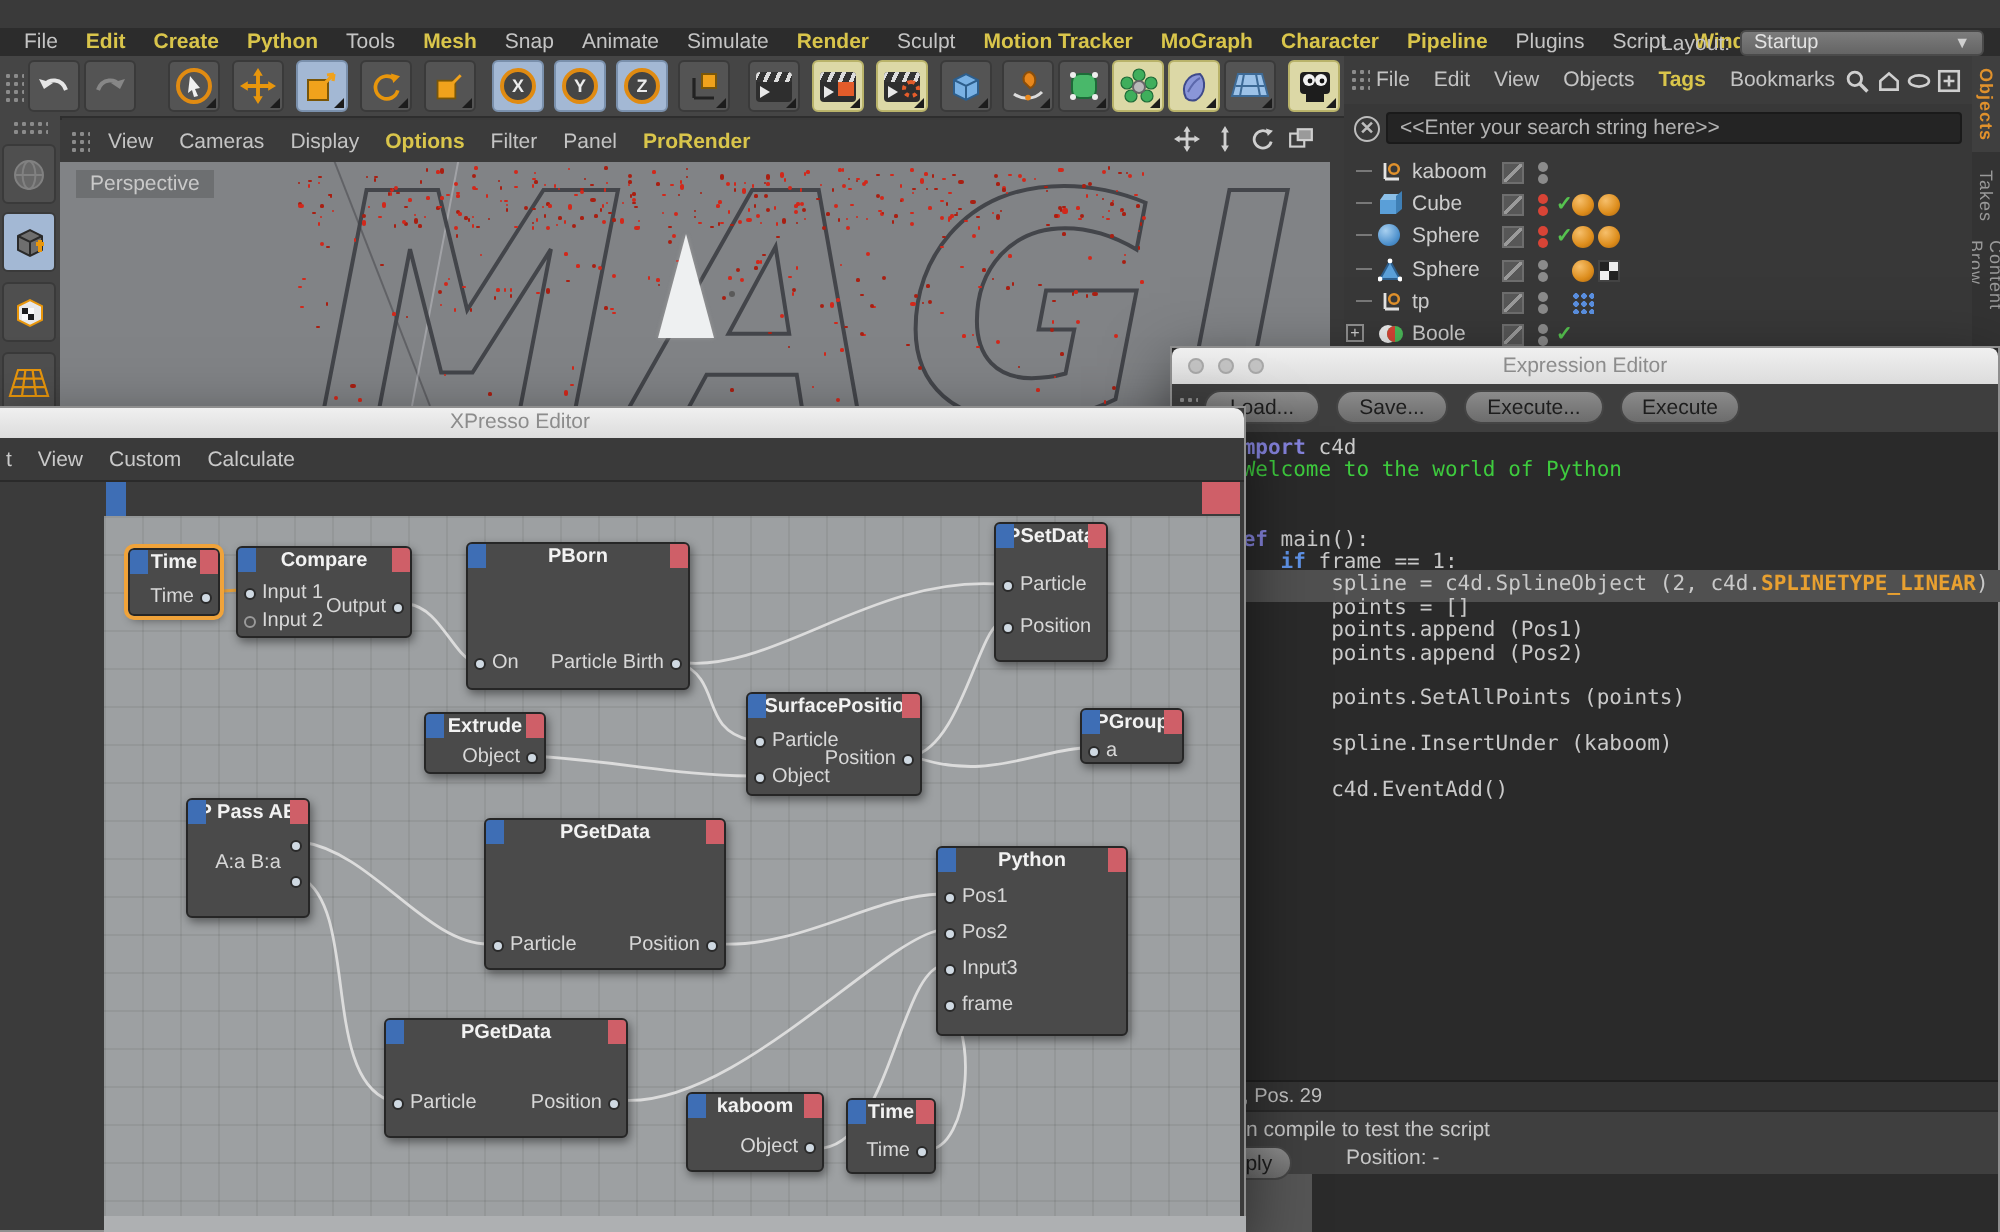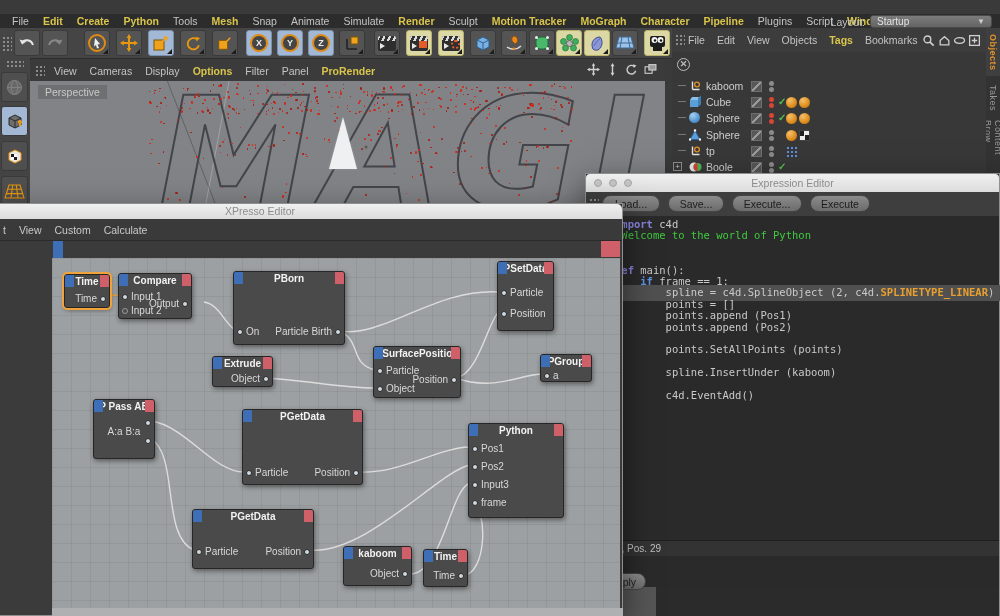--- a/index.html
+++ b/index.html
@@ -869,20 +869,21 @@
       </svg>
     <svg class="om-ic" style="left:281px" width="13" height="13">
         <use href="#i-eye"></use>
       </svg>
     <svg class="om-ic" style="left:296px" width="13" height="13">
         <use href="#i-plusbox"></use>
       </svg>
 
     <div class="searchrow">
       <span class="cx">✕</span>
+      <input class="searchfield" placeholder="&lt;&lt;Enter your search string here&gt;&gt;" style="">
     </div>
 
     <div class="om-row" style="top:50px">
       <span class="dash"></span>
       <svg class="oicon" width="12" height="12" viewBox="0 0 12 12">
           <path d="M3.5 1.5 V9.5 M3.5 9.5 H10.5" stroke="#e3e3e3" stroke-width="1.4" fill="none"></path>
           <circle cx="8" cy="4.5" r="2.4" fill="none" stroke="#e0912c" stroke-width="1.3"></circle>
         </svg>
       <span class="oname">kaboom</span>
       <span class="lay-sq"></span>
@@ -975,20 +976,24 @@
     <div class="expr-toolbar">
       <span class="abs grip" style="left:3px;top:6px"></span>
       <span class="pill" style="left:16px;width:58px">Load...</span>
       <span class="pill" style="left:82px;width:56px">Save...</span>
       <span class="pill" style="left:146px;width:70px">Execute...</span>
       <span class="pill" style="left:224px;width:60px">Execute</span>
     </div>
     <div class="code"><div class="cl"><span class="c-kw">import </span><span class="c-pl">c4d</span></div><div class="cl"><span class="c-cm">#Welcome to the world of Python</span></div><div class="cl">&nbsp;</div><div class="cl">&nbsp;</div><div class="cl"><span class="c-kw">def </span><span class="c-pl">main():</span></div><div class="cl"><span class="c-pl">    </span><span class="c-kw2">if</span><span class="c-pl"> frame == 1:</span></div><div class="cl hl"><span class="c-pl">        spline = c4d.SplineObject (2, c4d.</span><span class="c-const">SPLINETYPE_LINEAR</span><span class="c-pl">)</span></div><div class="cl"><span class="c-pl">        points = []</span></div><div class="cl"><span class="c-pl">        points.append (Pos1)</span></div><div class="cl"><span class="c-pl">        points.append (Pos2)</span></div><div class="cl">&nbsp;</div><div class="cl"><span class="c-pl">        points.SetAllPoints (points)</span></div><div class="cl">&nbsp;</div><div class="cl"><span class="c-pl">        spline.InsertUnder (kaboom)</span></div><div class="cl">&nbsp;</div><div class="cl"><span class="c-pl">        c4d.EventAdd()</span></div></div>
     <div class="expr-status">
       <span style="position:absolute;left:30px">7, Pos. 29</span>
+    </div>
+    <div class="expr-hint">
+      <span style="position:absolute;left:37px;top:3px">n compile to test the script</span>
+      <span style="position:absolute;left:87px;top:17px">Position: -</span>
     </div>
     <div class="expr-bottom">
       <span class="corner"></span>
       <span class="apply-btn">Apply</span>
     </div>
   </div>
 
   <div class="abs win xp">
     <div class="wtitle">
       <span style="position:absolute;left:185px;width:150px;text-align:center">XPresso Editor</span>
@@ -1023,21 +1028,21 @@
     </svg>
 
     <div class="node sel" style="left:64px;top:70px;width:46px;height:34px">
       <div class="ntitle"><span class="tabL"></span><span>Time</span><span class="tabR"></span></div>
       <div class="prow out" style="top:17px">
           <span>Time</span>
           <i class="pdot"></i>
         </div>
     </div>
 
-    <div class="node" style="left:118px;top:69px;width:74px;height:46px">
+    <div class="node" style="left:118px;top:69px;width:88px;height:46px">
       <div class="ntitle"><span class="tabL"></span><span>Compare</span><span class="tabR"></span></div>
       <div class="prow in" style="top:16px">
           <i class="pdot"></i>
           <span>Input 1</span>
         </div>
       <div class="prow in" style="top:30px">
           <i class="pdot hollow"></i>
           <span>Input 2</span>
         </div>
       <div class="prow out" style="top:23px">

